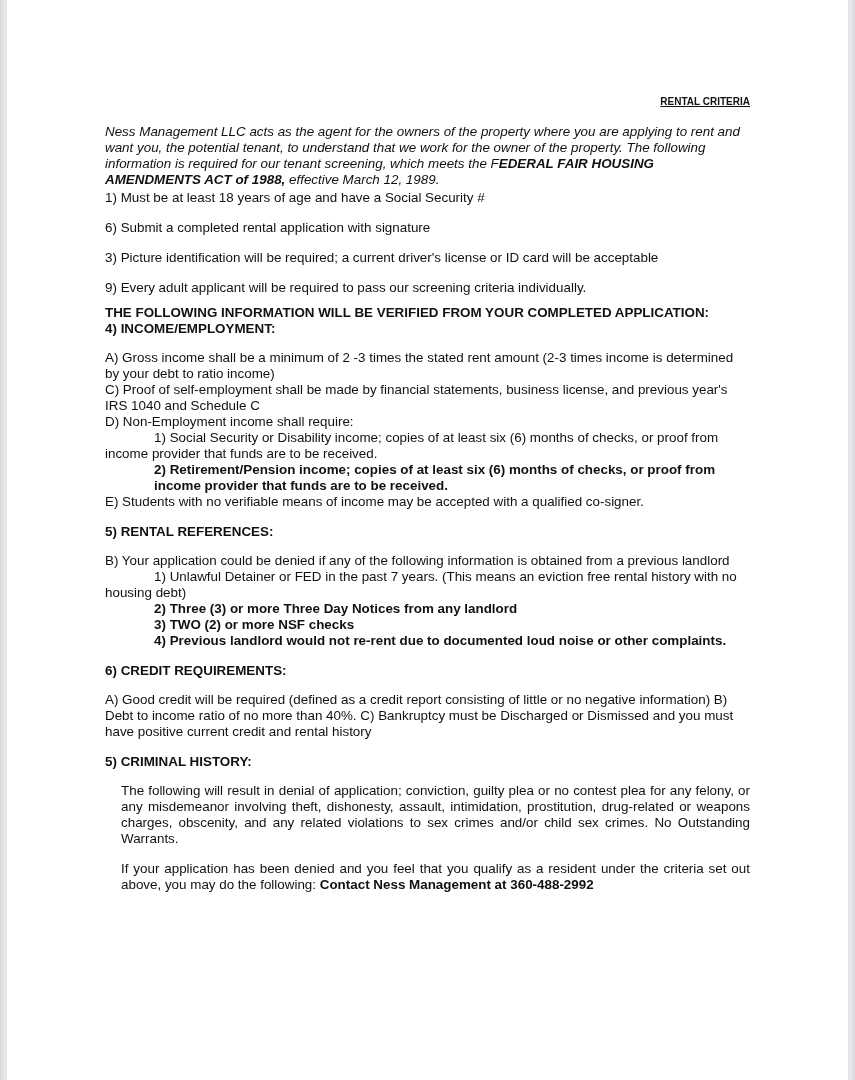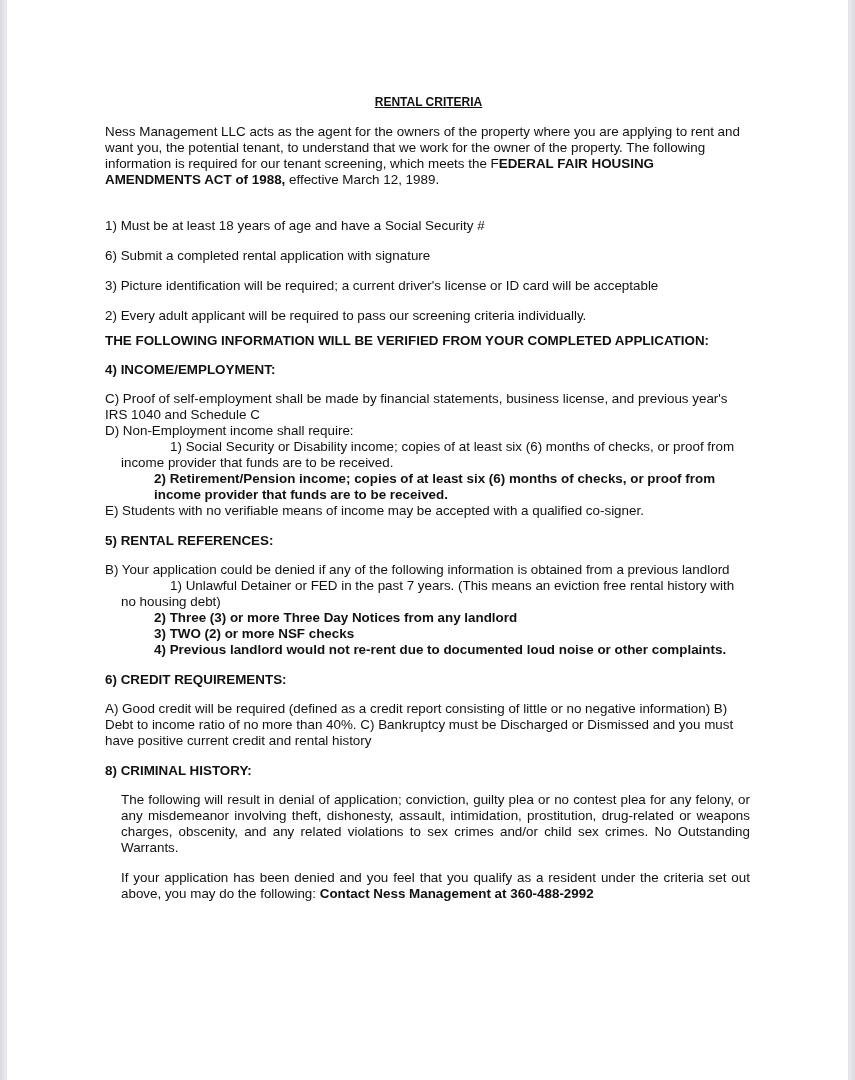--- a/index.html
+++ b/index.html
@@ -27,60 +27,61 @@
     }
     .page {
       position: absolute;
       left: 105px;
       top: 94px;
       width: 645px;
       font-size: 13.4px;
       line-height: 16px;
     }
     .title {
-      text-align: center;
+      text-align: right;
       font-weight: bold;
       text-decoration: underline;
-      font-size: 12px;
+      font-size: 10px;
       margin: 0 0 14px 0;
       padding-left: 2px;
     }
     p { margin: 0; }
-    .intro { margin-bottom: 30px; }
+    .intro { margin-bottom: 2px; font-style: italic; }
     .req-item { margin-bottom: 14px; }
     .req-item.last { margin-bottom: 9px; }
-    .verify-heading { font-weight: bold; margin-bottom: 13px; }
+    .verify-heading { font-weight: bold; }
     .section-heading { font-weight: bold; margin-bottom: 13px; }
     .line { margin: 0; }
     .indent { padding-left: 49px; font-weight: bold; }
-    .hang { text-indent: 49px; margin-left: 16px; }
+    .hang { text-indent: 49px; }
     .block-gap { margin-bottom: 14px; }
     .justify { text-align: justify; text-align-last: left; margin-left: 16px; }
     b { font-weight: bold; }
   </style>
 </head>
 <body>
 
 <div class="edge-left"></div>
 <div class="edge-right"></div>
 
 <div class="page">
   <p class="title">RENTAL CRITERIA</p>
 
   <p class="intro"><span>Ness Management LLC acts as the agent for the owners of the property where you are applying to rent and want you, the potential tenant, to understand that we work for the owner of the property. The following information is required for our tenant screening, which meets the F</span><b>EDERAL FAIR HOUSING AMENDMENTS ACT of 1988,</b><span> effective March 12, 1989.</span></p>
 
   <p class="req-item">1) Must be at least 18 years of age and have a Social Security #</p>
   <p class="req-item">6) Submit a completed rental application with signature</p>
   <p class="req-item">3) Picture identification will be required; a current driver's license or ID card will be acceptable</p>
-  <p class="req-item last">2) Every adult applicant will be required to pass our screening criteria individually.</p>
+  <p class="req-item last">9) Every adult applicant will be required to pass our screening criteria individually.</p>
 
   <p class="verify-heading">THE FOLLOWING INFORMATION WILL BE VERIFIED FROM YOUR COMPLETED APPLICATION:</p>
 
   <div>
     <p class="section-heading">4) INCOME/EMPLOYMENT:</p>
+    <p class="line">A) Gross income shall be a minimum of 2 -3 times the stated rent amount (2-3 times income is determined by your debt to ratio income)</p>
     <p class="line">C) Proof of self-employment shall be made by financial statements, business license, and previous year's IRS 1040 and Schedule C</p>
     <p class="line">D) Non-Employment income shall require:</p>
     <p class="line hang">1) Social Security or Disability income; copies of at least six (6) months of checks, or proof from income provider that funds are to be received.</p>
     <p class="line indent">2) Retirement/Pension income; copies of at least six (6) months of checks, or proof from income provider that funds are to be received.</p>
     <p class="line block-gap">E) Students with no verifiable means of income may be accepted with a qualified co-signer.</p>
   </div>
 
   <div>
     <p class="section-heading">5) RENTAL REFERENCES:</p>
     <p class="line">B) Your application could be denied if any of the following information is obtained from a previous landlord</p>
@@ -89,18 +90,18 @@
     <p class="line indent">3) TWO (2) or more NSF checks</p>
     <p class="line indent block-gap">4) Previous landlord would not re-rent due to documented loud noise or other complaints.</p>
   </div>
 
   <div>
     <p class="section-heading">6) CREDIT REQUIREMENTS:</p>
     <p class="line block-gap">A) Good credit will be required (defined as a credit report consisting of little or no negative information) B) Debt to income ratio of no more than 40%. C) Bankruptcy must be Discharged or Dismissed and you must have positive current credit and rental history</p>
   </div>
 
   <div>
-    <p class="section-heading">8) CRIMINAL HISTORY:</p>
+    <p class="section-heading">5) CRIMINAL HISTORY:</p>
     <p class="line justify block-gap">The following will result in denial of application; conviction, guilty plea or no contest plea for any felony, or any misdemeanor involving theft, dishonesty, assault, intimidation, prostitution, drug-related or weapons charges, obscenity, and any related violations to sex crimes and/or child sex crimes. No Outstanding Warrants.</p>
   </div>
 
   <p class="line justify"><span>If your application has been denied and you feel that you qualify as a resident under the criteria set out above, you may do the following: </span><b>Contact Ness Management at 360-488-2992</b></p>
 </div>
 
 </body></html>

